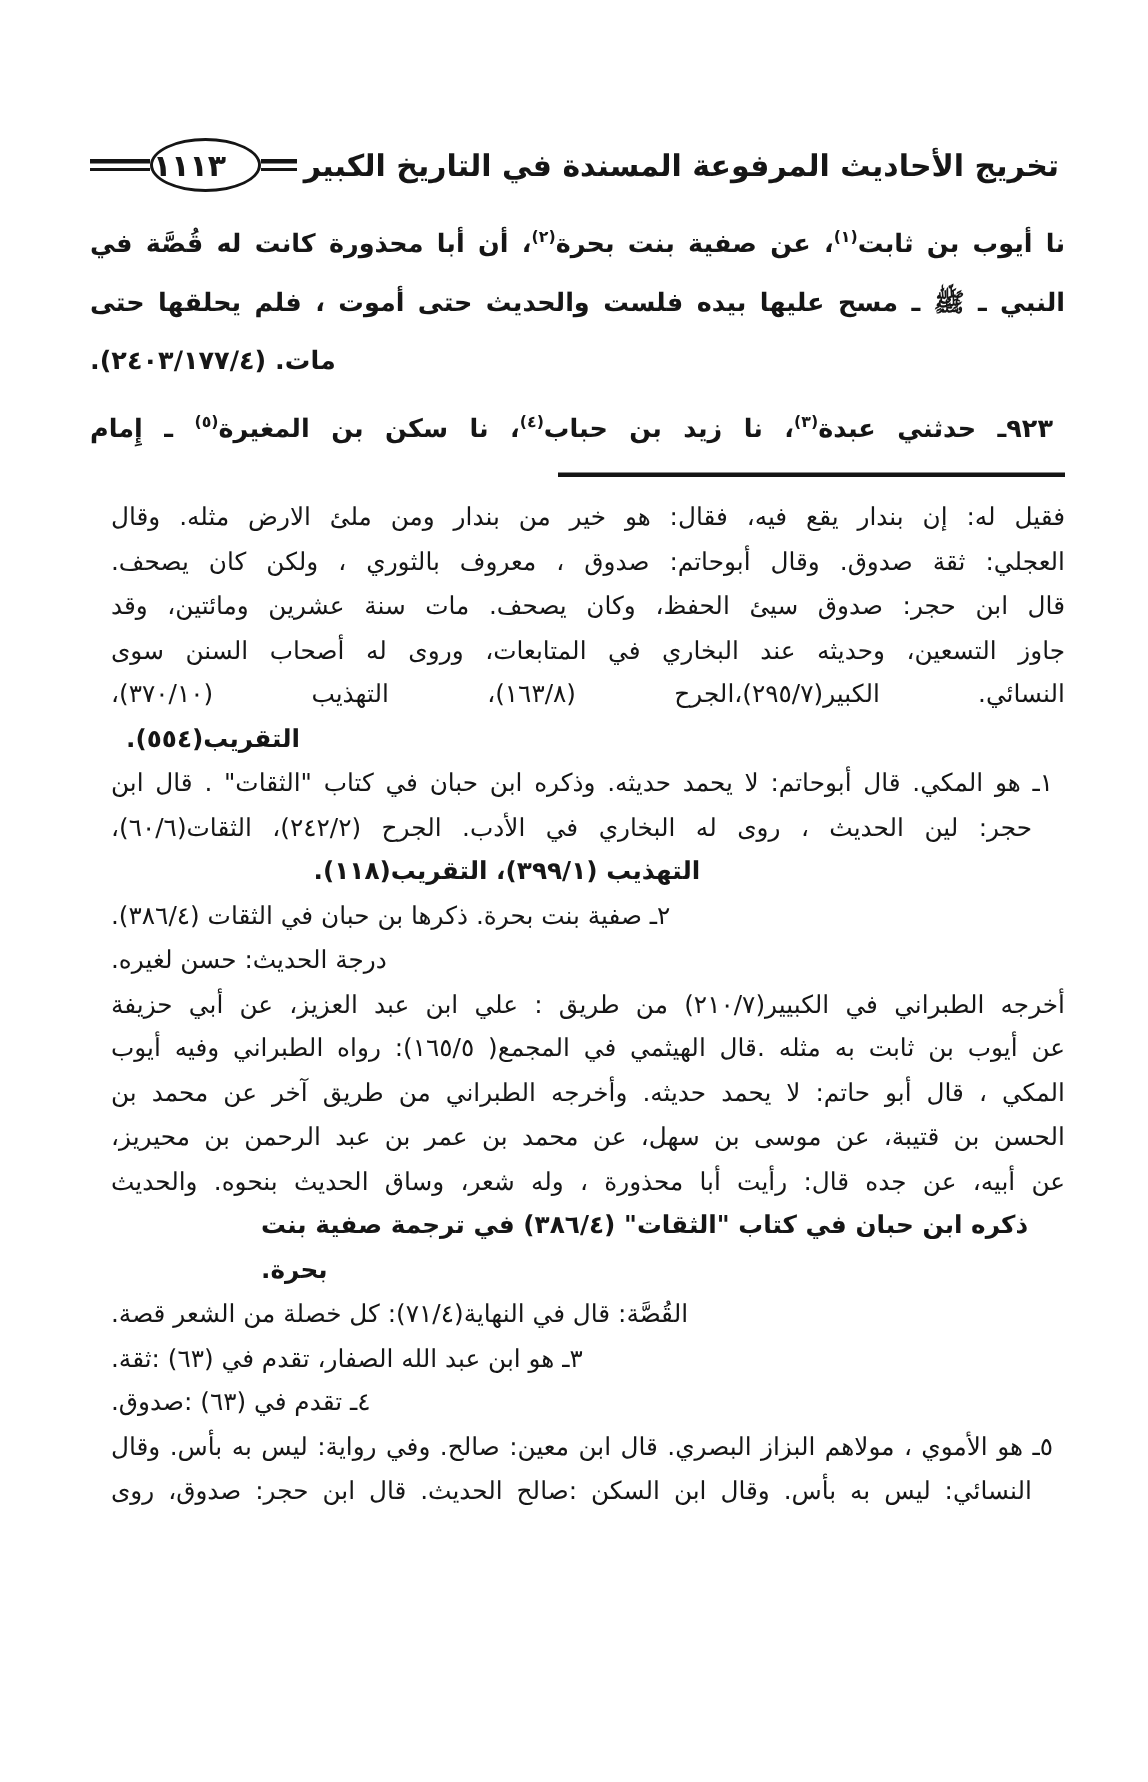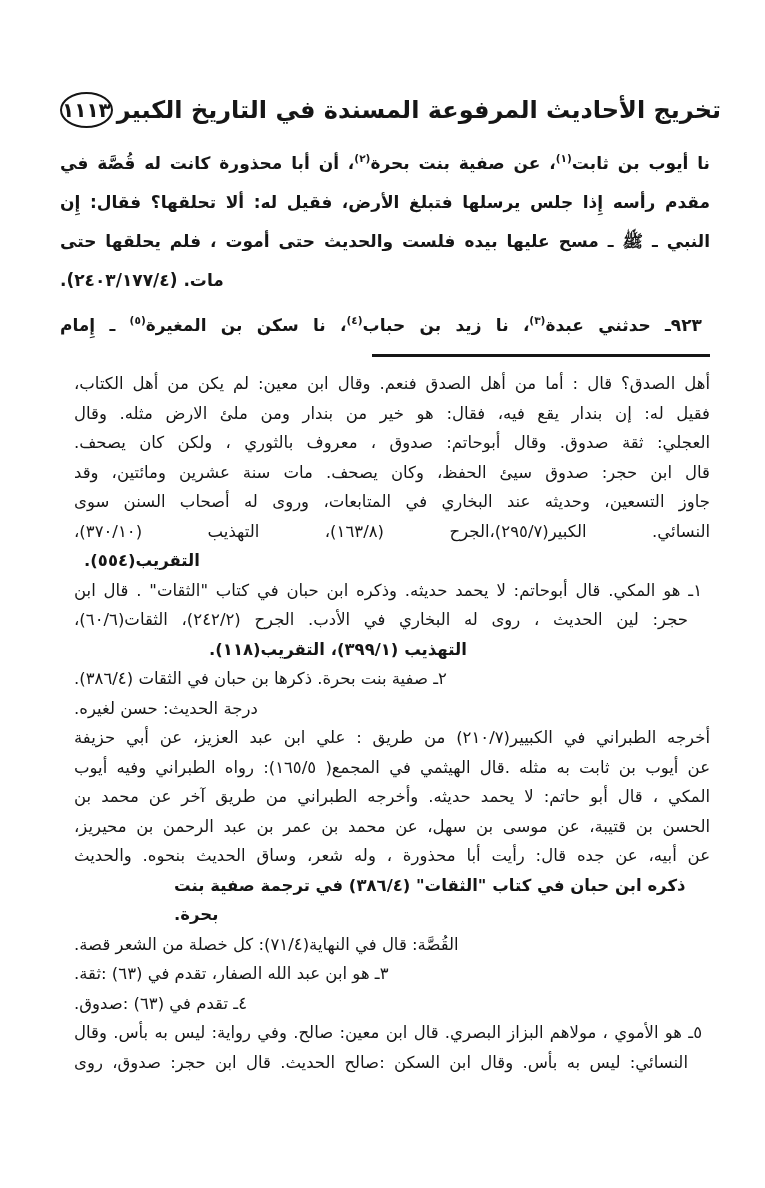--- a/index.html
+++ b/index.html
@@ -20,21 +20,21 @@
   .rule.seg2{width:35px;}
   .rule.seg3{flex:1;}
   .oval{
     width:104px;height:36px;
     border:2.5px solid #151515;border-radius:50%;
     display:flex;align-items:center;justify-content:flex-end;
     font-weight:bold;font-size:20px;letter-spacing:1px;
     box-sizing:border-box;direction:rtl;
   }
   .title{
-    font-weight:bold;font-size:24px;white-space:nowrap;
+    font-weight:bold;font-size:20px;white-space:nowrap;
     padding:0 4px;direction:rtl;
   }
   
   .main{margin-top:14px;font-size:17px;font-weight:bold;line-height:39px;}
   
   .fsep{height:3px;background:#151515;width:338px;margin:9px 0 0 auto;}
   
   .foot{margin-top:12px;font-size:16.5px;line-height:29.5px;padding-left:14px;}
   
   .line{direction:rtl;}
@@ -54,30 +54,28 @@
     <div class="oval">
       <span>١١١٣</span>
     </div>
     <div class="rule seg2"></div>
     <div class="title">تخريج الأحاديث المرفوعة المسندة في التاريخ الكبير</div>
     <div class="rule seg3"></div>
   </div>
 
   <div class="main">
       <div class="line j">نا أيوب بن ثابت<sup class="fn-ref">(١)</sup>، عن صفية بنت بحرة<sup class="fn-ref">(٢)</sup>، أن أبا محذورة كانت له قُصَّة في</div>
-      <div class="line j">مقدم رأسه إِذا جلس يرسلها فتبلغ الأرض، فقيل له: ألا تحلقها؟ فقال: إِن</div>
       <div class="line j">النبي ـ ﷺ ـ مسح عليها بيده فلست والحديث حتى أموت ، فلم يحلقها حتى</div>
       <div class="line r" style="padding-right: 72px;">مات. (٤‏/‏١٧٧‏/‏٢٤٠٣).</div>
       <div class="line j" style="padding-right: 8px; margin-top: 6px;">٩٢٣ـ حدثني عبدة<sup class="fn-ref">(٣)</sup>، نا زيد بن حباب<sup class="fn-ref">(٤)</sup>، نا سكن بن المغيرة<sup class="fn-ref">(٥)</sup> ـ إِمام</div>
     </div>
 
   <div class="fsep"></div>
 
   <div class="foot">
-      <div class="line j">أهل الصدق؟ قال : أما من أهل الصدق فنعم. وقال ابن معين: لم يكن من أهل الكتاب،</div>
       <div class="line j">فقيل له: إن بندار يقع فيه، فقال: هو خير من بندار ومن ملئ الارض مثله. وقال</div>
       <div class="line j">العجلي: ثقة صدوق. وقال أبوحاتم: صدوق ، معروف بالثوري ، ولكن كان يصحف.</div>
       <div class="line j">قال ابن حجر: صدوق سيئ الحفظ، وكان يصحف. مات سنة عشرين ومائتين، وقد</div>
       <div class="line j">جاوز التسعين، وحديثه عند البخاري في المتابعات، وروى له أصحاب السنن سوى</div>
       <div class="line j">النسائي. الكبير(٧‏/‏٢٩٥)،الجرح (٨‏/‏١٦٣)، التهذيب (١٠‏/‏٣٧٠)،</div>
       <div class="line l" style="padding-left: 10px;">التقريب(٥٥٤).</div>
       <div class="line j" style="padding-right: 8px;">١ـ هو المكي. قال أبوحاتم: لا يحمد حديثه. وذكره ابن حبان في كتاب "الثقات" . قال ابن</div>
       <div class="line j" style="padding-right: 22px;">حجر: لين الحديث ، روى له البخاري في الأدب. الجرح (٢‏/‏٢٤٢)، الثقات(٦‏/‏٦٠)،</div>
       <div class="line l" style="padding-left: 135px;">التهذيب (١‏/‏٣٩٩)، التقريب(١١٨).</div>
       <div class="line r" style="padding-right: 8px;">٢ـ صفية بنت بحرة. ذكرها بن حبان في الثقات (٤‏/‏٣٨٦).</div>

